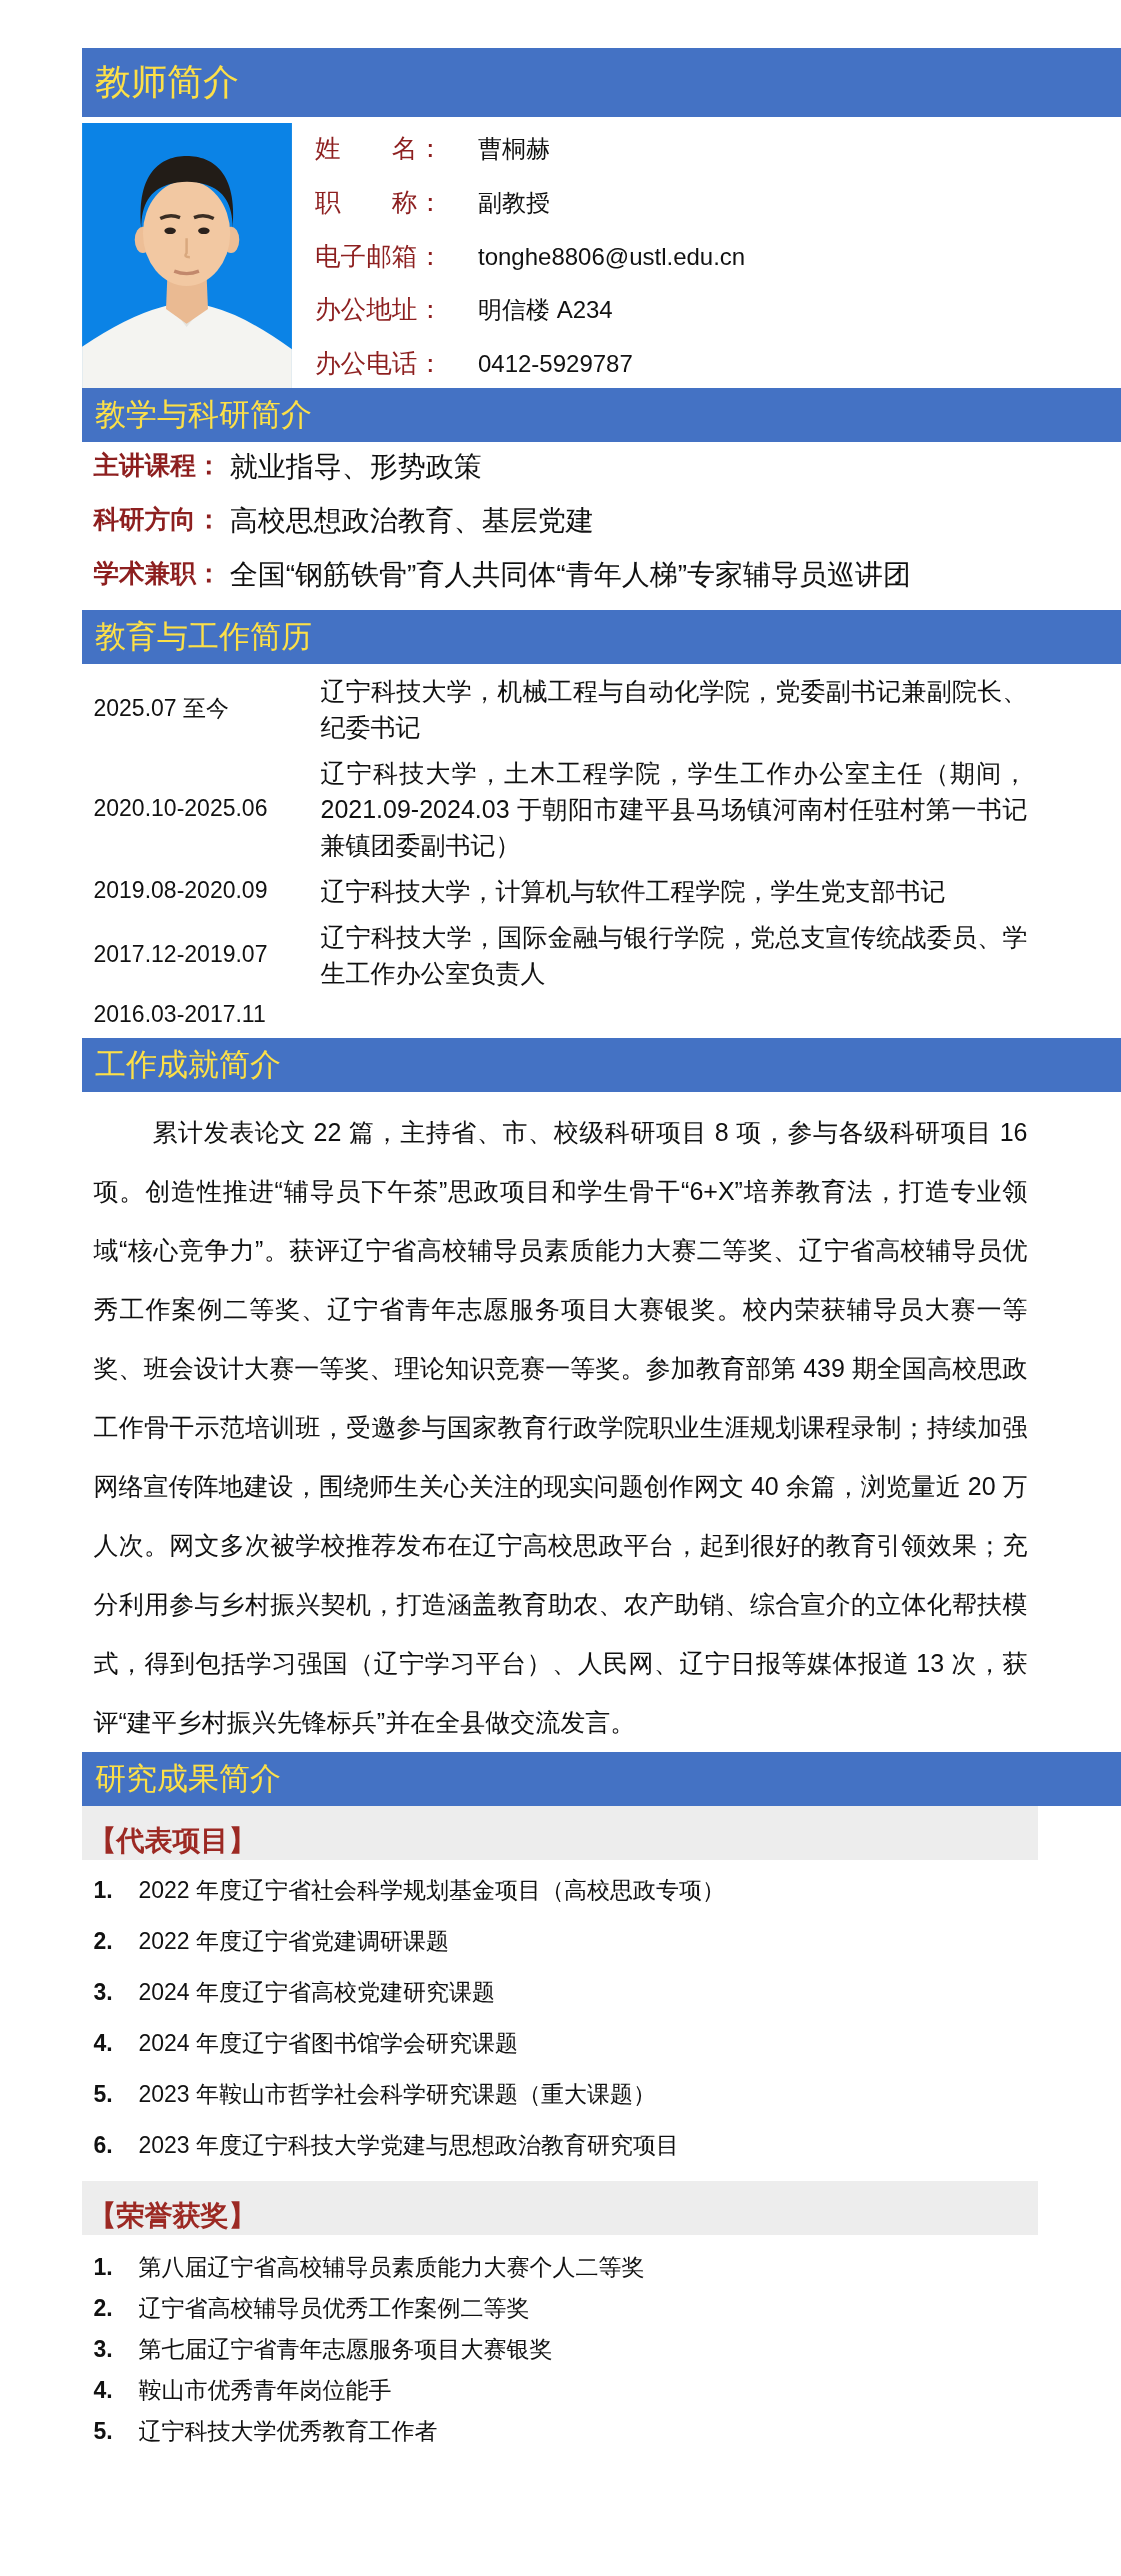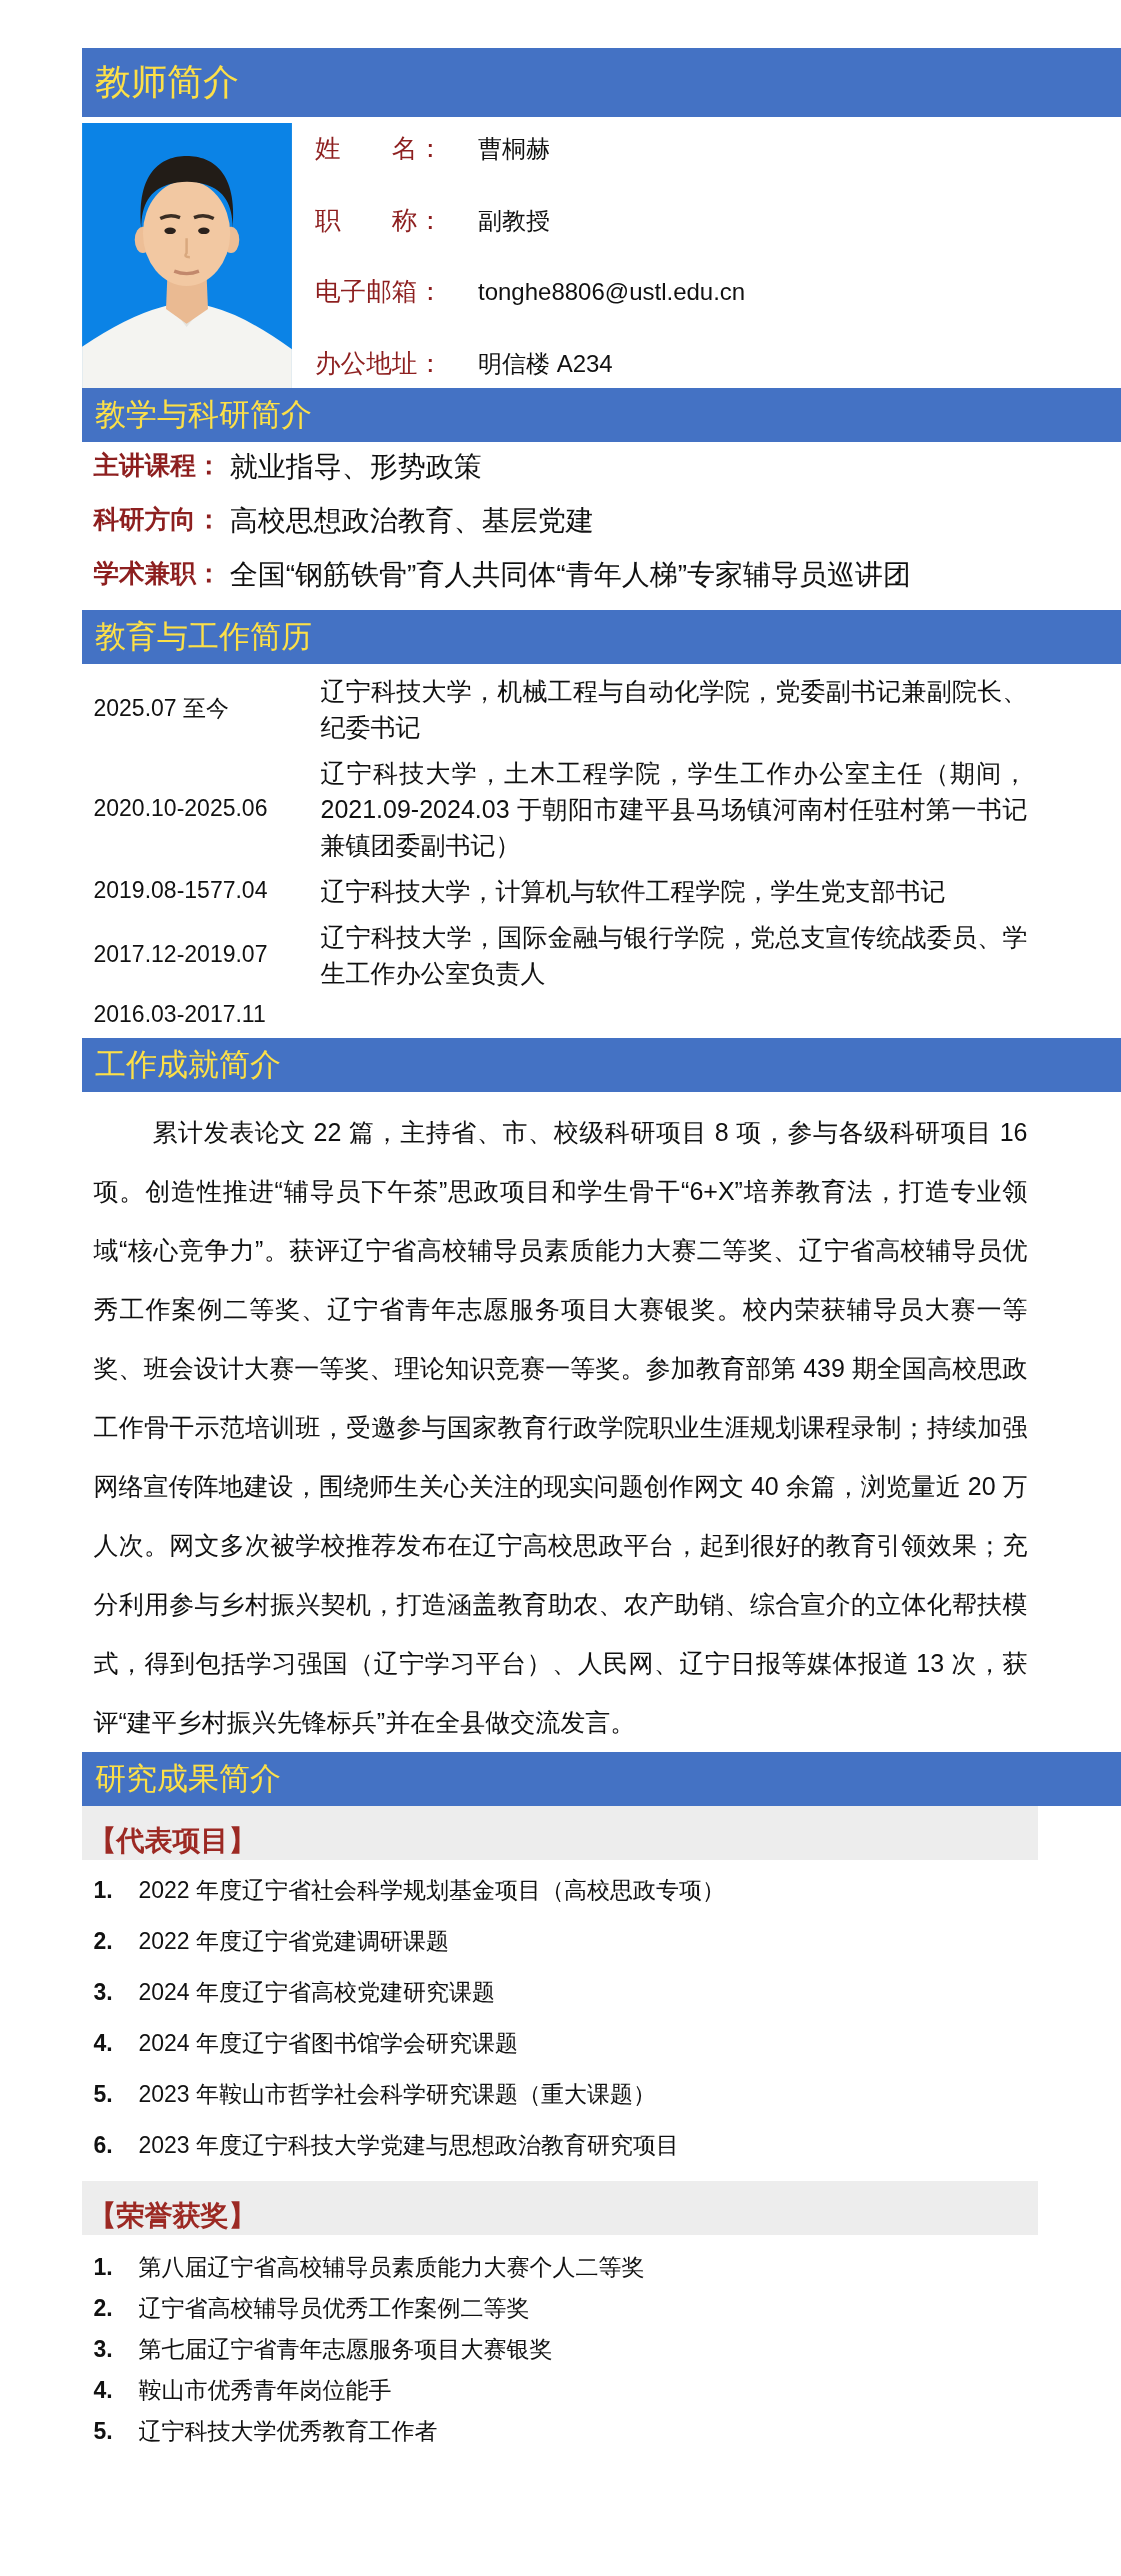--- a/index.html
+++ b/index.html
@@ -122,20 +122,24 @@
         <span class="field-value">副教授</span>
       </div>
       <div class="field-row">
         <span class="field-label">电子邮箱：</span>
         <span class="field-value">tonghe8806@ustl.edu.cn</span>
       </div>
       <div class="field-row">
         <span class="field-label">办公地址：</span>
         <span class="field-value">明信楼 A234</span>
       </div>
+      <div class="field-row">
+        <span class="field-label">办公电话：</span>
+        <span class="field-value">0412-5929787</span>
+      </div>
     </div>
   </div>
 
   <div class="section-bar bar-sub">
     <span>教学与科研简介</span>
   </div>
   <div class="teach-block">
     <div class="teach-row">
       <span class="teach-label">主讲课程：</span>
       <span class="teach-value">就业指导、形势政策</span>
@@ -156,21 +160,21 @@
   <div class="history">
     <div class="history-row">
       <span class="history-period">2025.07 至今</span>
       <span class="history-desc">辽宁科技大学，机械工程与自动化学院，党委副书记兼副院长、纪委书记</span>
     </div>
     <div class="history-row">
       <span class="history-period">2020.10-2025.06</span>
       <span class="history-desc">辽宁科技大学，土木工程学院，学生工作办公室主任（期间，2021.09-2024.03 于朝阳市建平县马场镇河南村任驻村第一书记兼镇团委副书记）</span>
     </div>
     <div class="history-row">
-      <span class="history-period">2019.08-1577.04</span>
+      <span class="history-period">2019.08-2020.09</span>
       <span class="history-desc">辽宁科技大学，计算机与软件工程学院，学生党支部书记</span>
     </div>
     <div class="history-row">
       <span class="history-period">2017.12-2019.07</span>
       <span class="history-desc">辽宁科技大学，国际金融与银行学院，党总支宣传统战委员、学生工作办公室负责人</span>
     </div>
     <div class="history-row">
       <span class="history-period">2016.03-2017.11</span>
     </div>
   </div>

